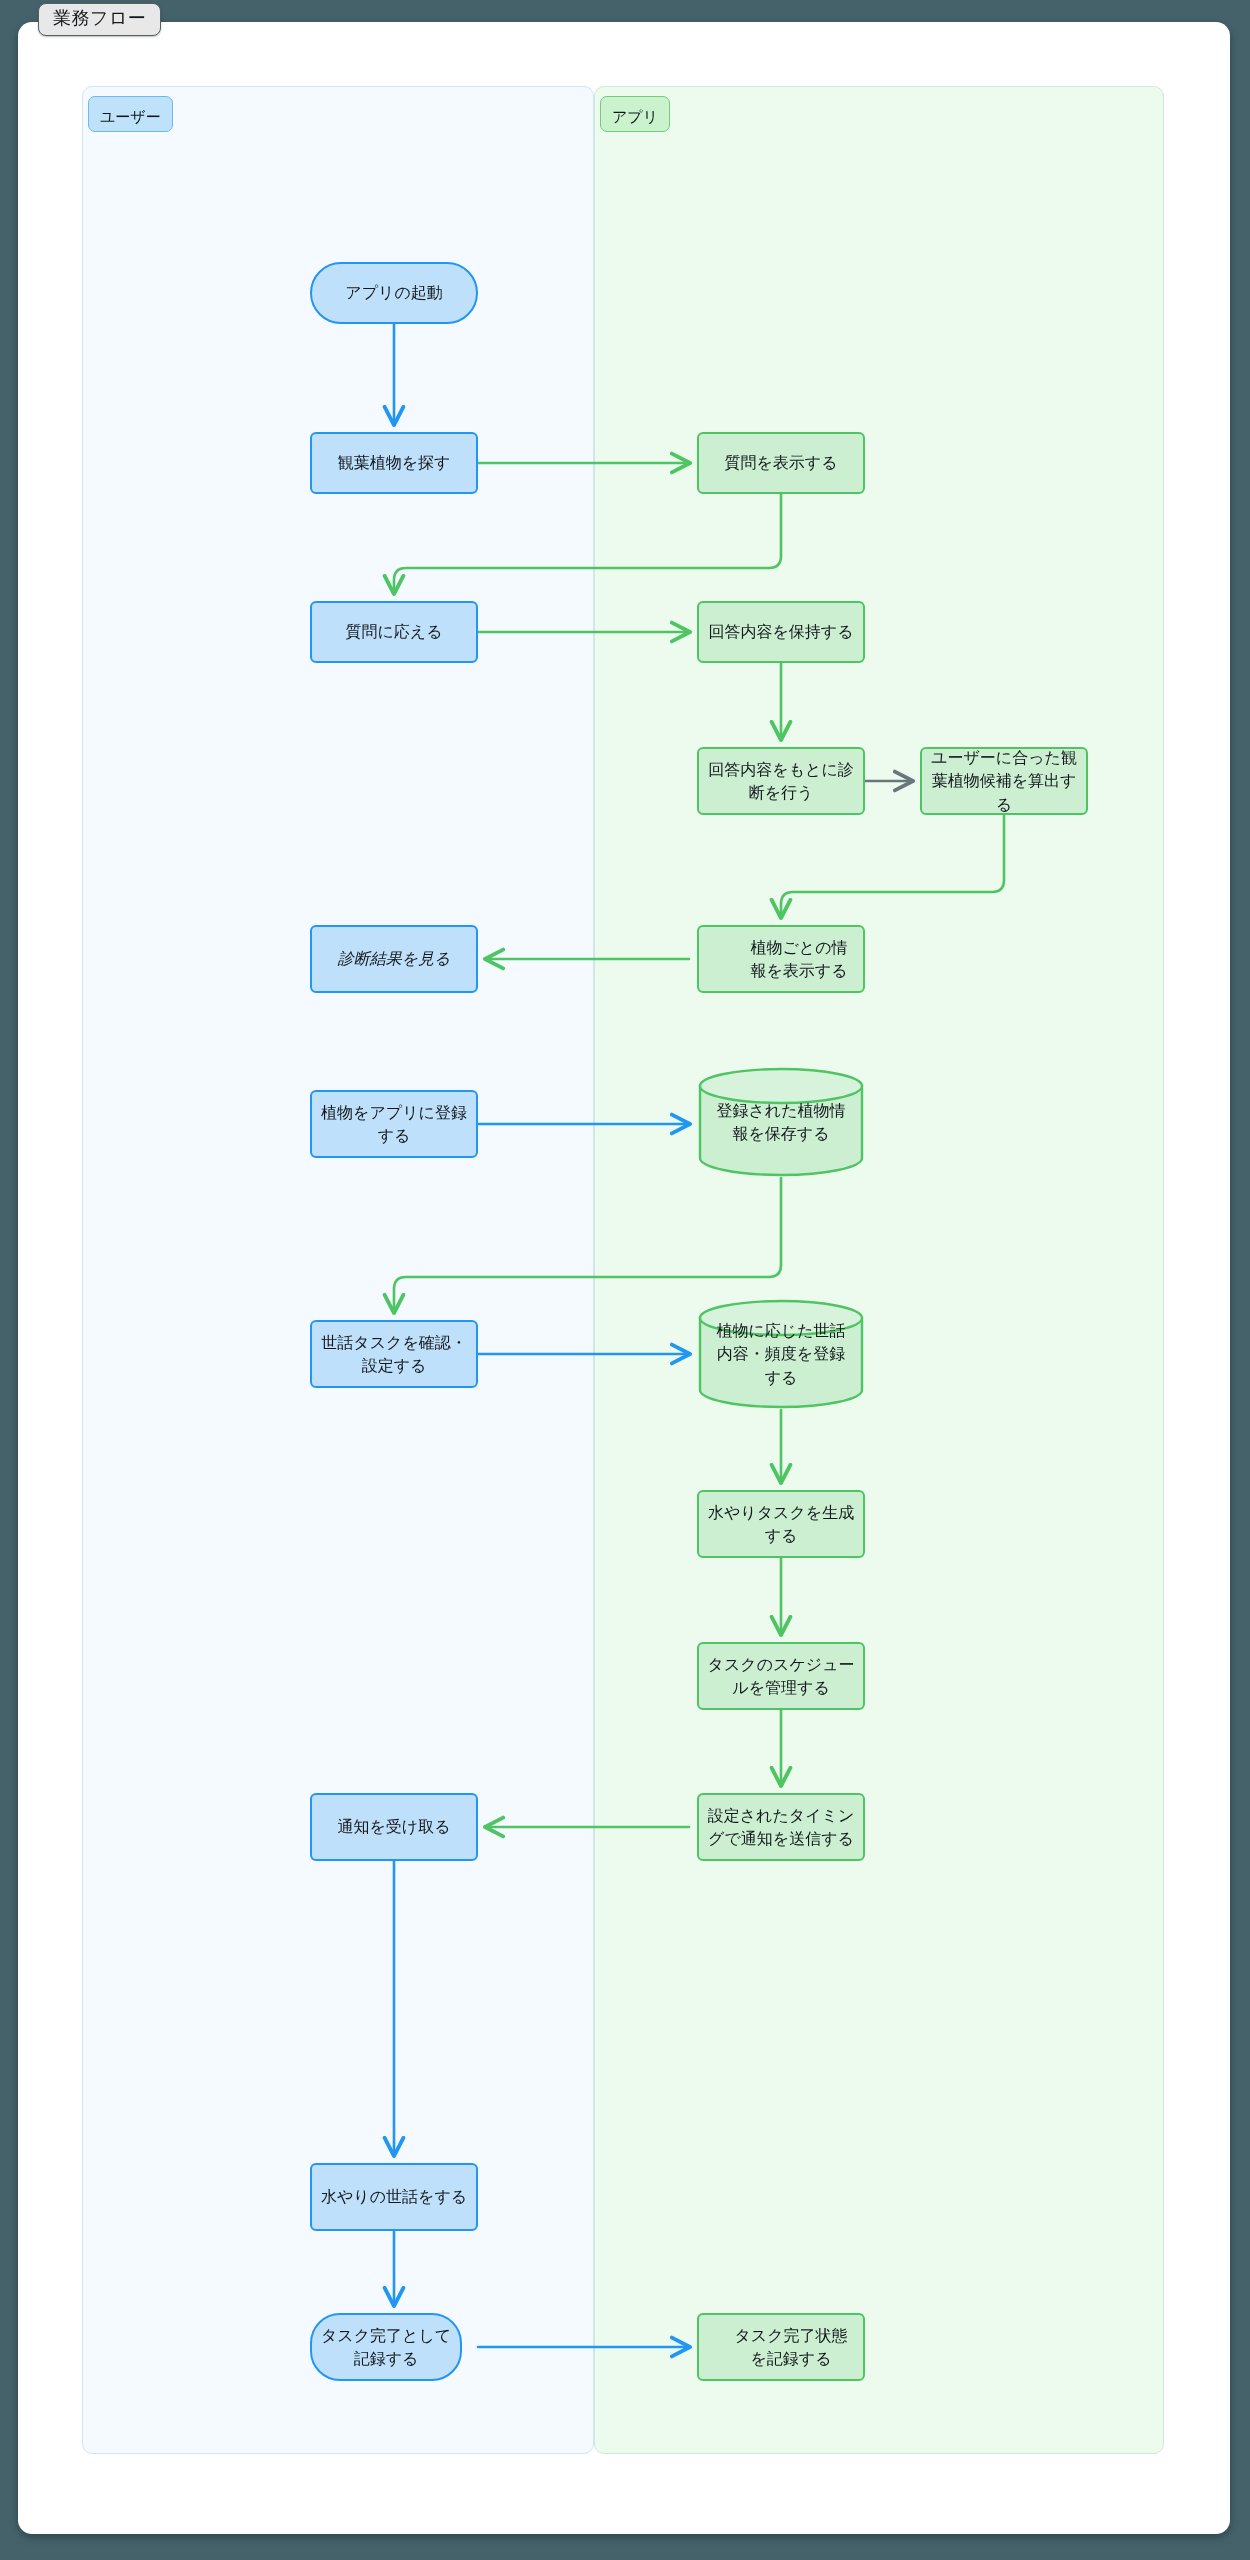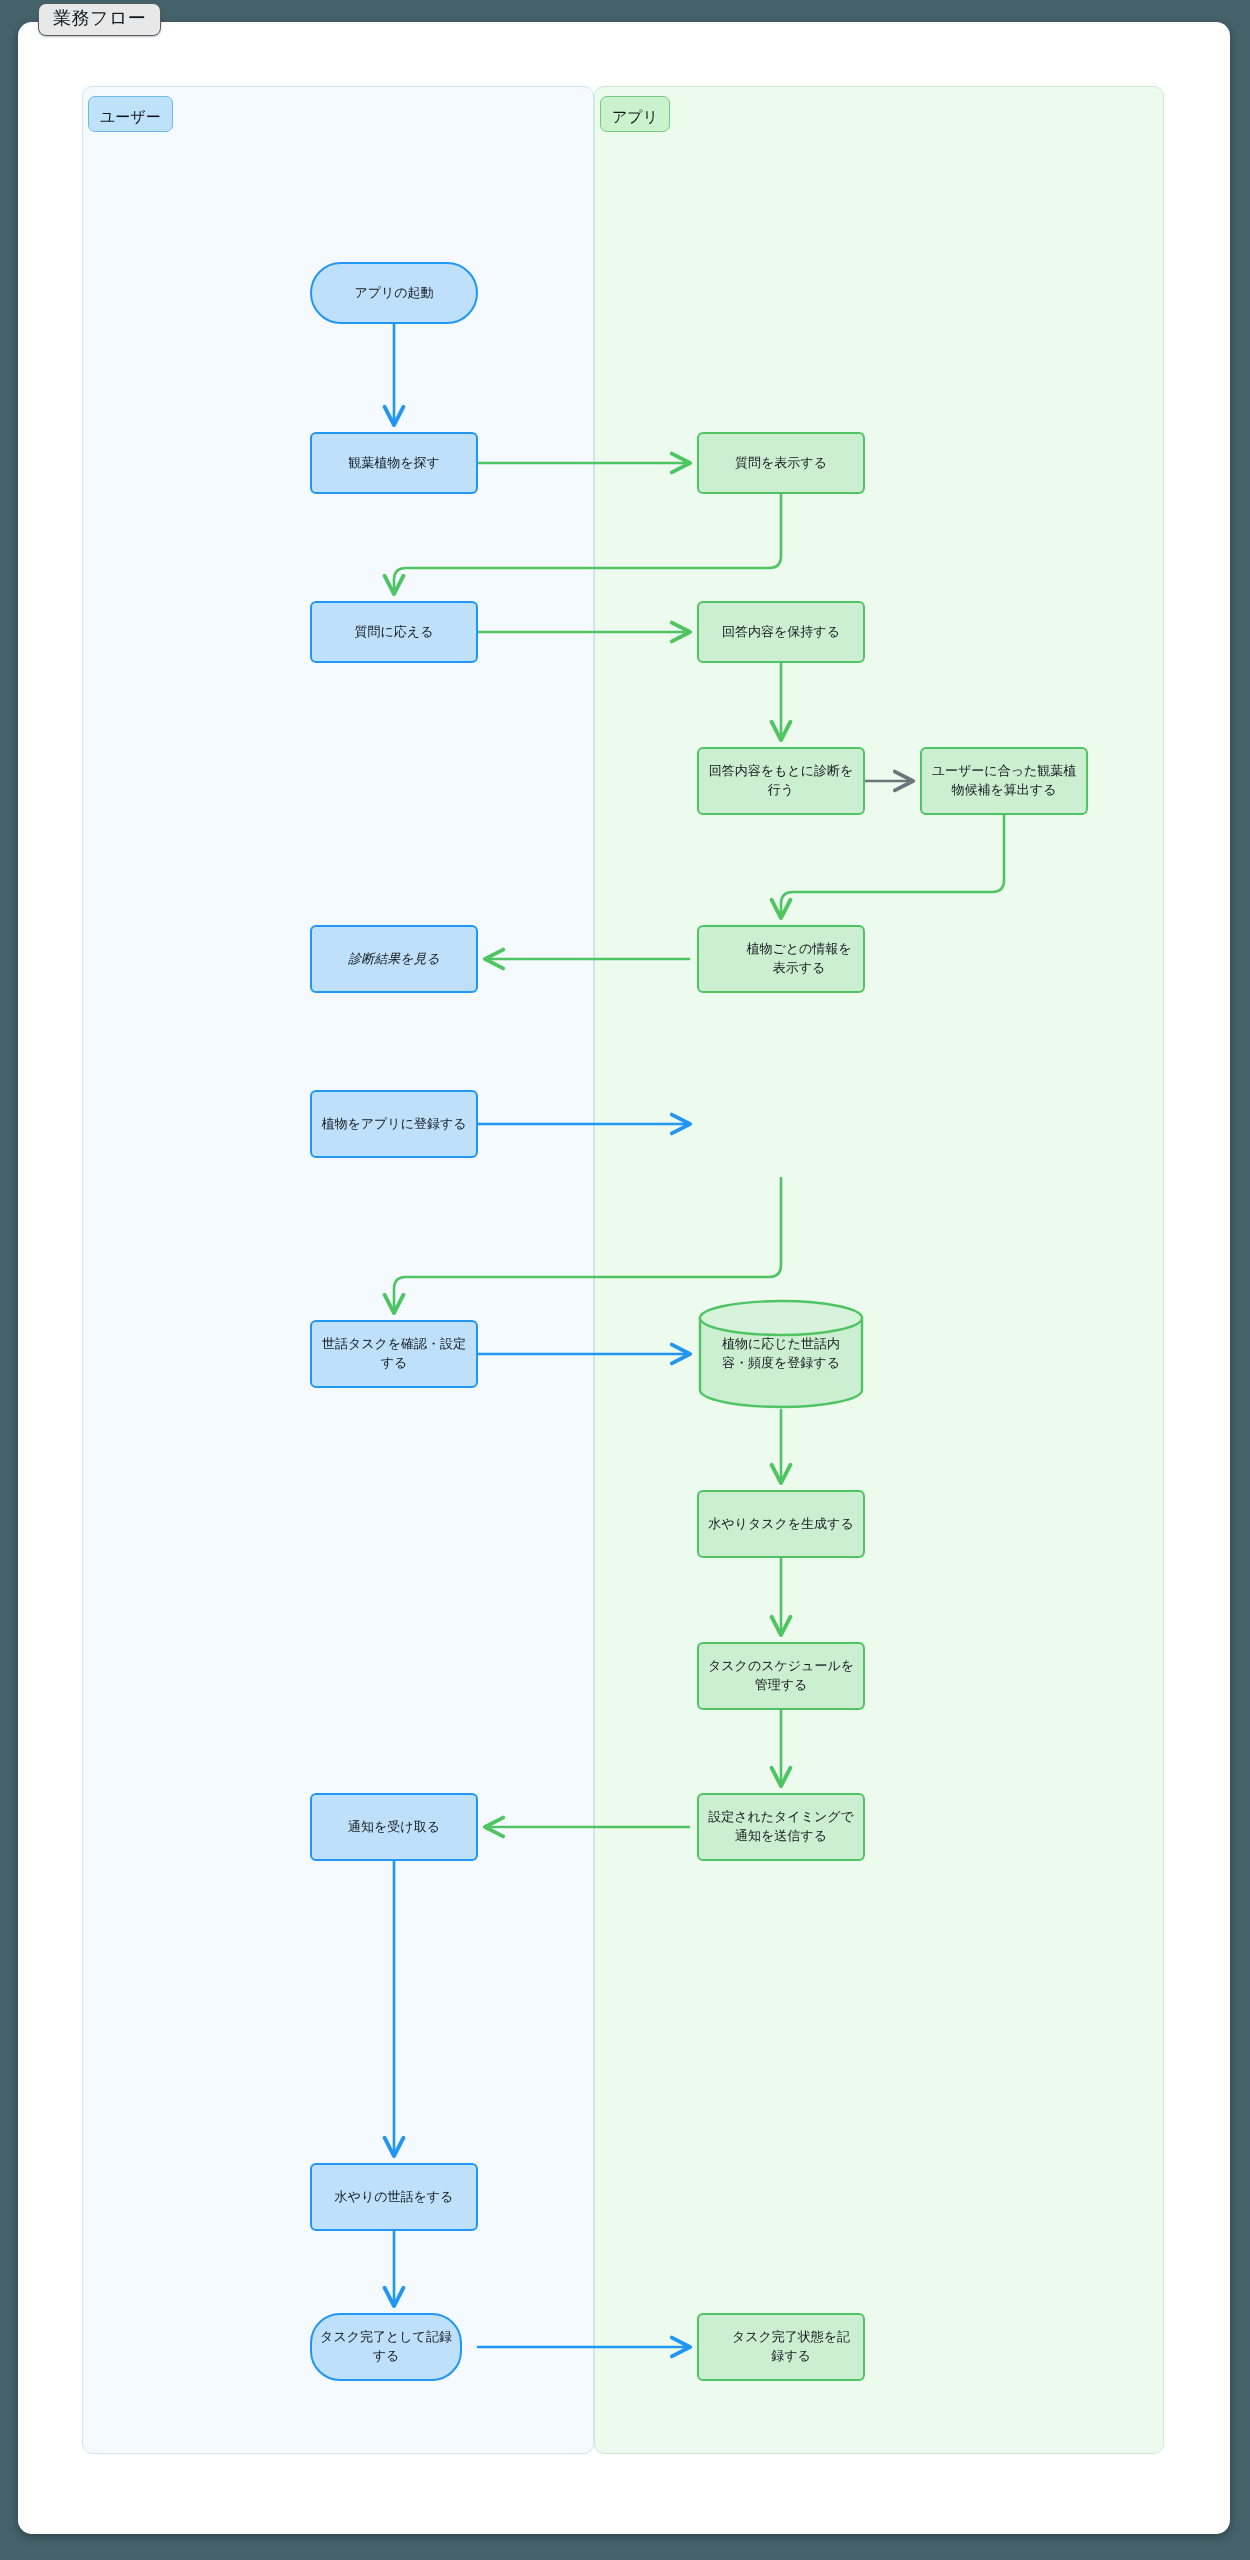--- a/index.html
+++ b/index.html
@@ -84,21 +84,21 @@
     pointer-events: none;
     z-index: 2;
   }
   
   .node {
     position: absolute;
     display: flex;
     align-items: center;
     justify-content: center;
     text-align: center;
-    font-size: 13px;
+    font-size: 16px;
     line-height: 1.45;
     color: #13181c;
     z-index: 3;
     padding: 4px 8px;
   }
   .node.blue {
     background: #bfe0fb;
     border: 2.2px solid #2196f3;
     border-radius: 6px;
   }
@@ -218,20 +218,27 @@
   </div>
 
   <div class="node blue" style="left:310px;top:925px;width:168px;height:68px;font-style:italic;">
     <span>診断結果を見る</span>
   </div>
 
   <div class="node blue" style="left:310px;top:1090px;width:168px;height:68px;">
     <span>植物をアプリに登録する</span>
   </div>
 
+  <div class="node db" style="left:697px;top:1066px;width:168px;height:112px;">
+    <svg class="db-svg" viewBox="0 0 168 112" preserveAspectRatio="none">
+      <path d="M3,20 L3,92 A81,17 0 0 0 165,92 L165,20 Z" fill="#ccefd2" stroke="#4fc463" stroke-width="2.4"></path>
+      <ellipse cx="84" cy="20" rx="81" ry="17" fill="#d8f3dc" stroke="#4fc463" stroke-width="2.4"></ellipse>
+    </svg>
+    <span class="db-label">登録された植物情報を保存する</span>
+  </div>
 
   <div class="node blue" style="left:310px;top:1320px;width:168px;height:68px;">
     <span>世話タスクを確認・設定する</span>
   </div>
 
   <div class="node db" style="left:697px;top:1298px;width:168px;height:112px;">
     <svg class="db-svg" viewBox="0 0 168 112" preserveAspectRatio="none">
       <path d="M3,20 L3,92 A81,17 0 0 0 165,92 L165,20 Z" fill="#ccefd2" stroke="#4fc463" stroke-width="2.4"></path>
       <ellipse cx="84" cy="20" rx="81" ry="17" fill="#d8f3dc" stroke="#4fc463" stroke-width="2.4"></ellipse>
     </svg>

